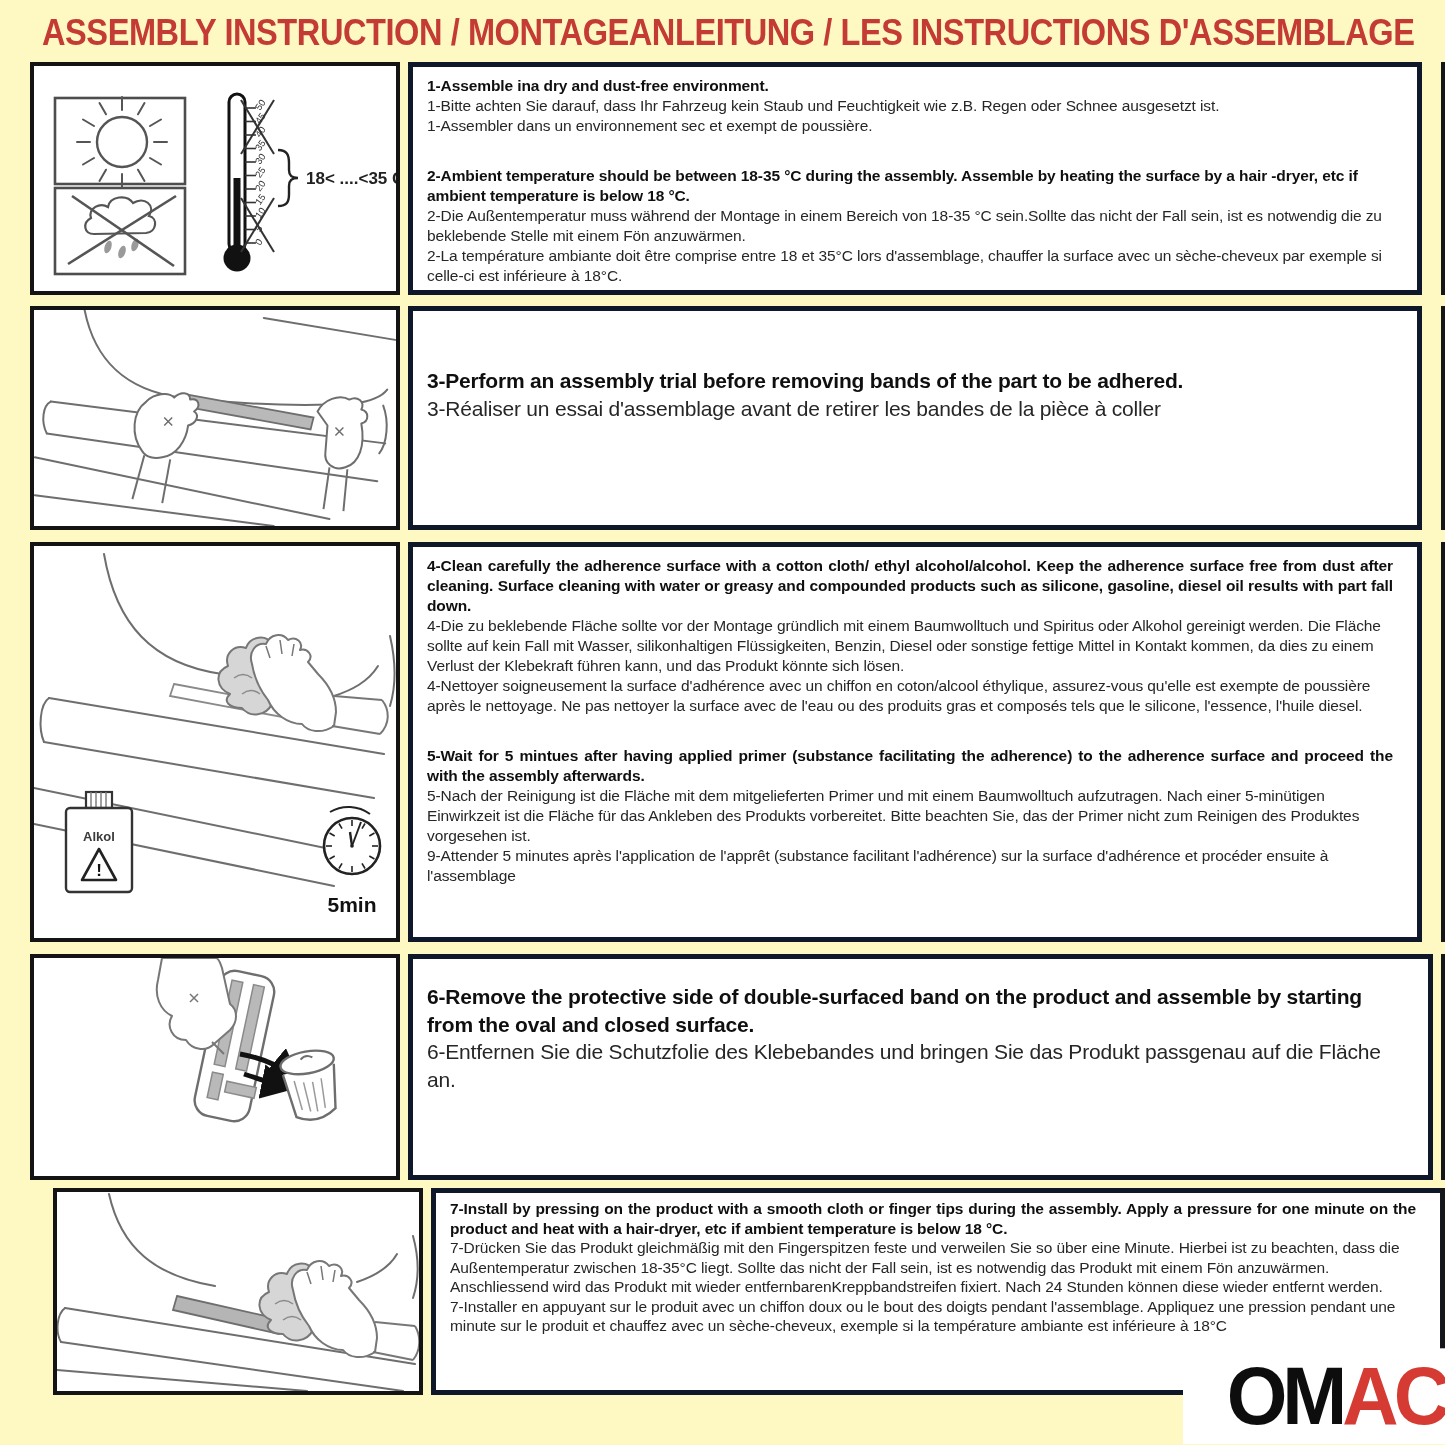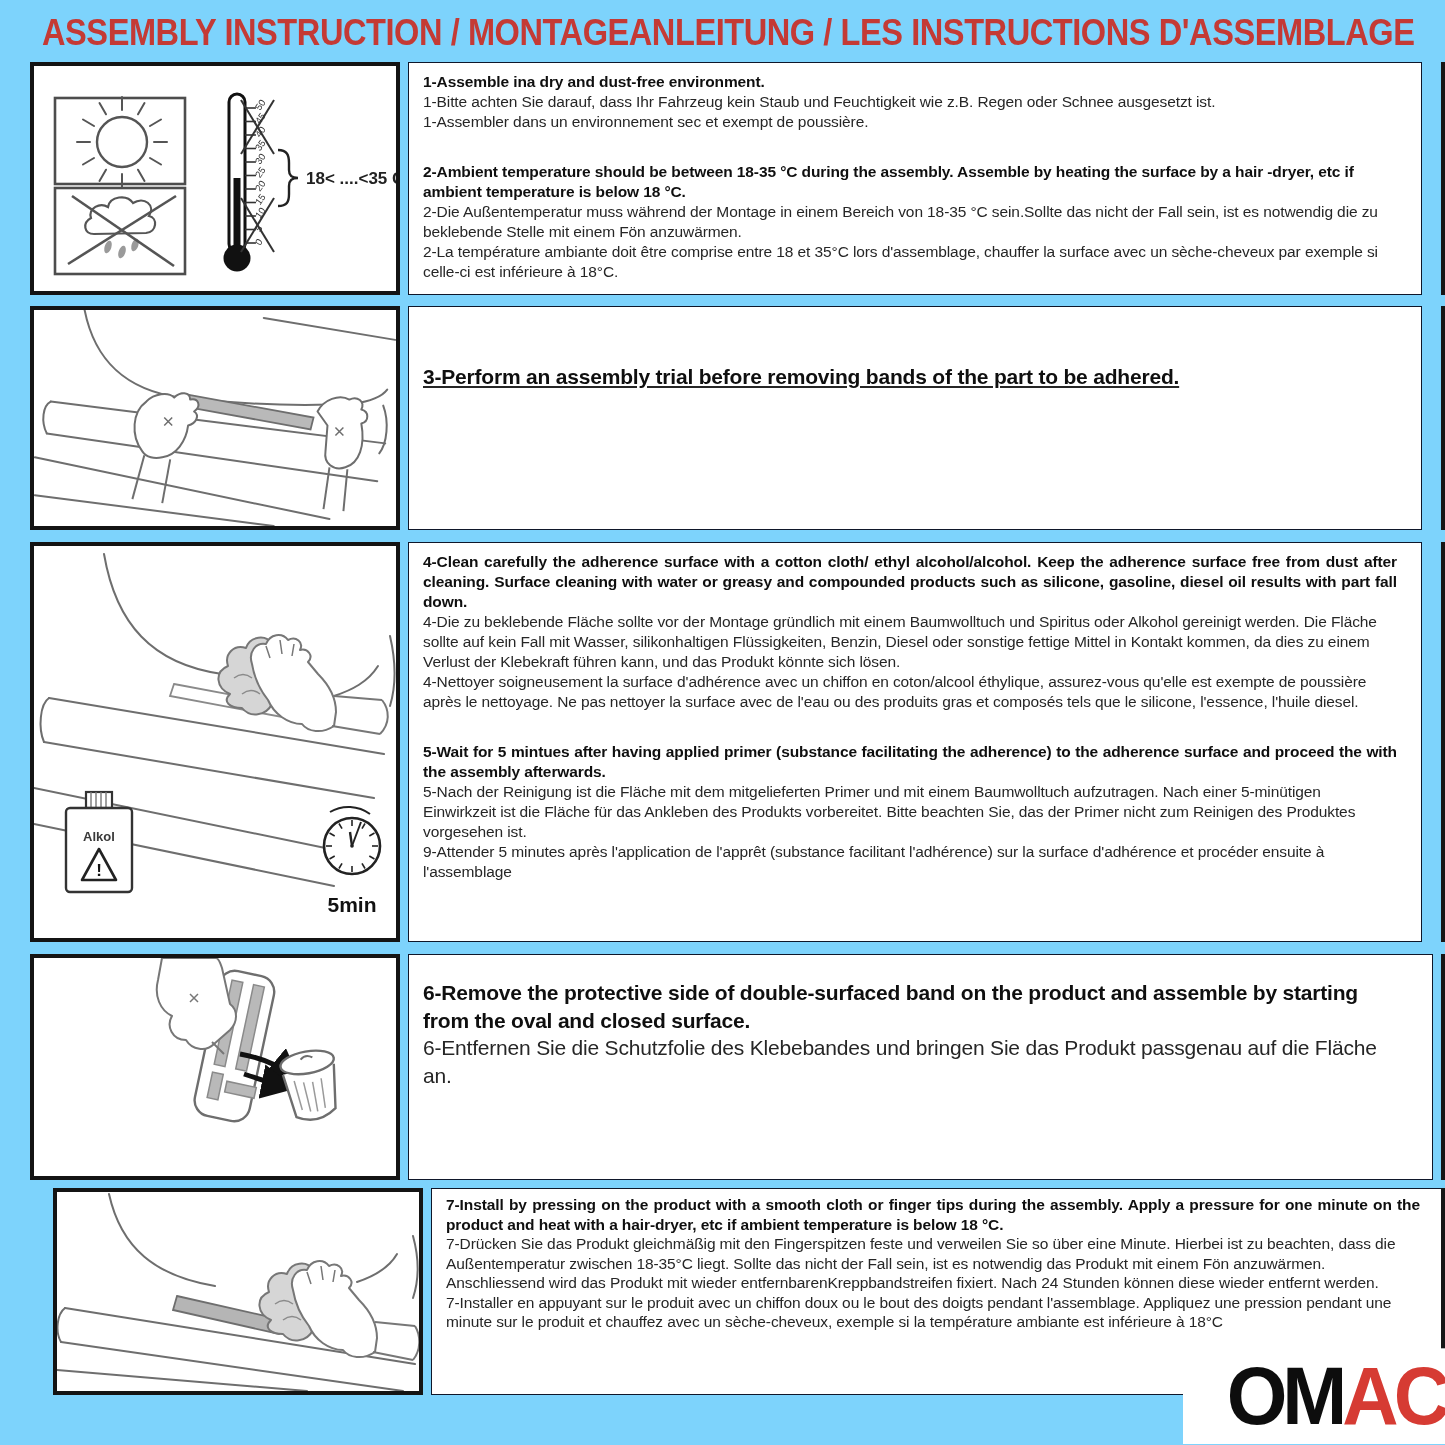--- a/index.html
+++ b/index.html
@@ -1,38 +1,38 @@
 <!DOCTYPE html>
 <html><head>
 <meta charset="utf-8">
 <style>
   html,body { margin:0; padding:0; background:#ffffff; }
   .page {
-    position:relative; width:1445px; height:1445px; background:#7dd3fc;
+    position:relative; width:1445px; height:1445px; background:#fef9c3;
     font-family:"Liberation Sans", sans-serif; overflow:hidden;
   }
   .title {
     position:absolute; top:12px; left:42px; margin:0;
     font-size:37px; font-weight:800; letter-spacing:-0.5px; white-space:nowrap;
     color:#c43a35; transform:scaleX(0.88); transform-origin:left center;
   }
   .row { position:absolute; left:30px; width:1392px; }
   .illus-box {
     position:absolute; left:0; top:0; width:370px; height:100%;
     border:4px solid #141414; background:#fff; box-sizing:border-box;
   }
   .illus-box svg { display:block; width:100%; height:100%; }
   .text-box {
     position:absolute; left:378px; right:0; top:0; bottom:0;
-    border:1px solid #0f172a; background:#fff; box-sizing:border-box;
+    border:5px solid #0f172a; background:#fff; box-sizing:border-box;
     color:#262626;
   }
   .t-small { font-size:15.5px; line-height:1.29; letter-spacing:-0.1px; padding:9px 24px 6px 14px; }
   .t-large { font-size:21px;  line-height:1.31; letter-spacing:-0.2px; padding:14px 26px 8px 14px; }
-  .pad-trial { padding-top:56px;text-decoration:underline; }
+  .pad-trial { padding-top:56px; }
   .pad-band  { padding-top:24px; }
   .tight { line-height:1.26; padding-top:6px; }
   .para { margin:0; }
   .para.bold { font-weight:700; color:#0f0f0f; }
   .para.gap { margin-top:30px; }
   .para.just { text-align:justify; }
   .edge { position:absolute; left:1441px; width:4px; background:#161616; }
   .footer-logo {
     position:absolute; right:-2px; top:1352px; width:262px; height:92px;
     background:#fff; display:flex; align-items:center; justify-content:flex-end;
@@ -156,20 +156,21 @@
         <g stroke="#6e6e6e" stroke-width="2" fill="#ffffff" stroke-linejoin="round">
           <path d="M284,102 C290,90 306,84 316,90 C324,86 332,92 328,100 C336,102 336,112 328,114 C332,136 326,154 312,158 C300,162 290,154 292,142 L294,116 Z"></path>
           <path d="M296,158 L290,200" fill="none"></path>
             <path d="M314,160 L310,202" fill="none"></path>
           <path d="M302,118 L310,126 M310,118 L302,126" fill="none" stroke-width="1.5"></path>
         </g>
       </svg>
     </div>
     <div class="text-box t-large pad-trial">
       <p class="para bold">3-Perform an assembly trial before removing bands of the part to be adhered.</p>
+      <p class="para">3-Réaliser un essai d'assemblage avant de retirer les bandes de la pièce à coller</p>
     </div>
   </div>
   <div class="edge" style="top:306px; height:224px;"></div>
 
   <div class="row" style="top:542px; height:400px;">
     <div class="illus-box">
       <svg viewBox="0 0 362 392" preserveAspectRatio="xMidYMid meet">
         <g fill="none" stroke="#6e6e6e" stroke-width="2" stroke-linecap="round">
           <path d="M70,8 C82,78 118,118 188,128"></path>
           <path d="M300,150 C318,144 334,136 344,120"></path>

